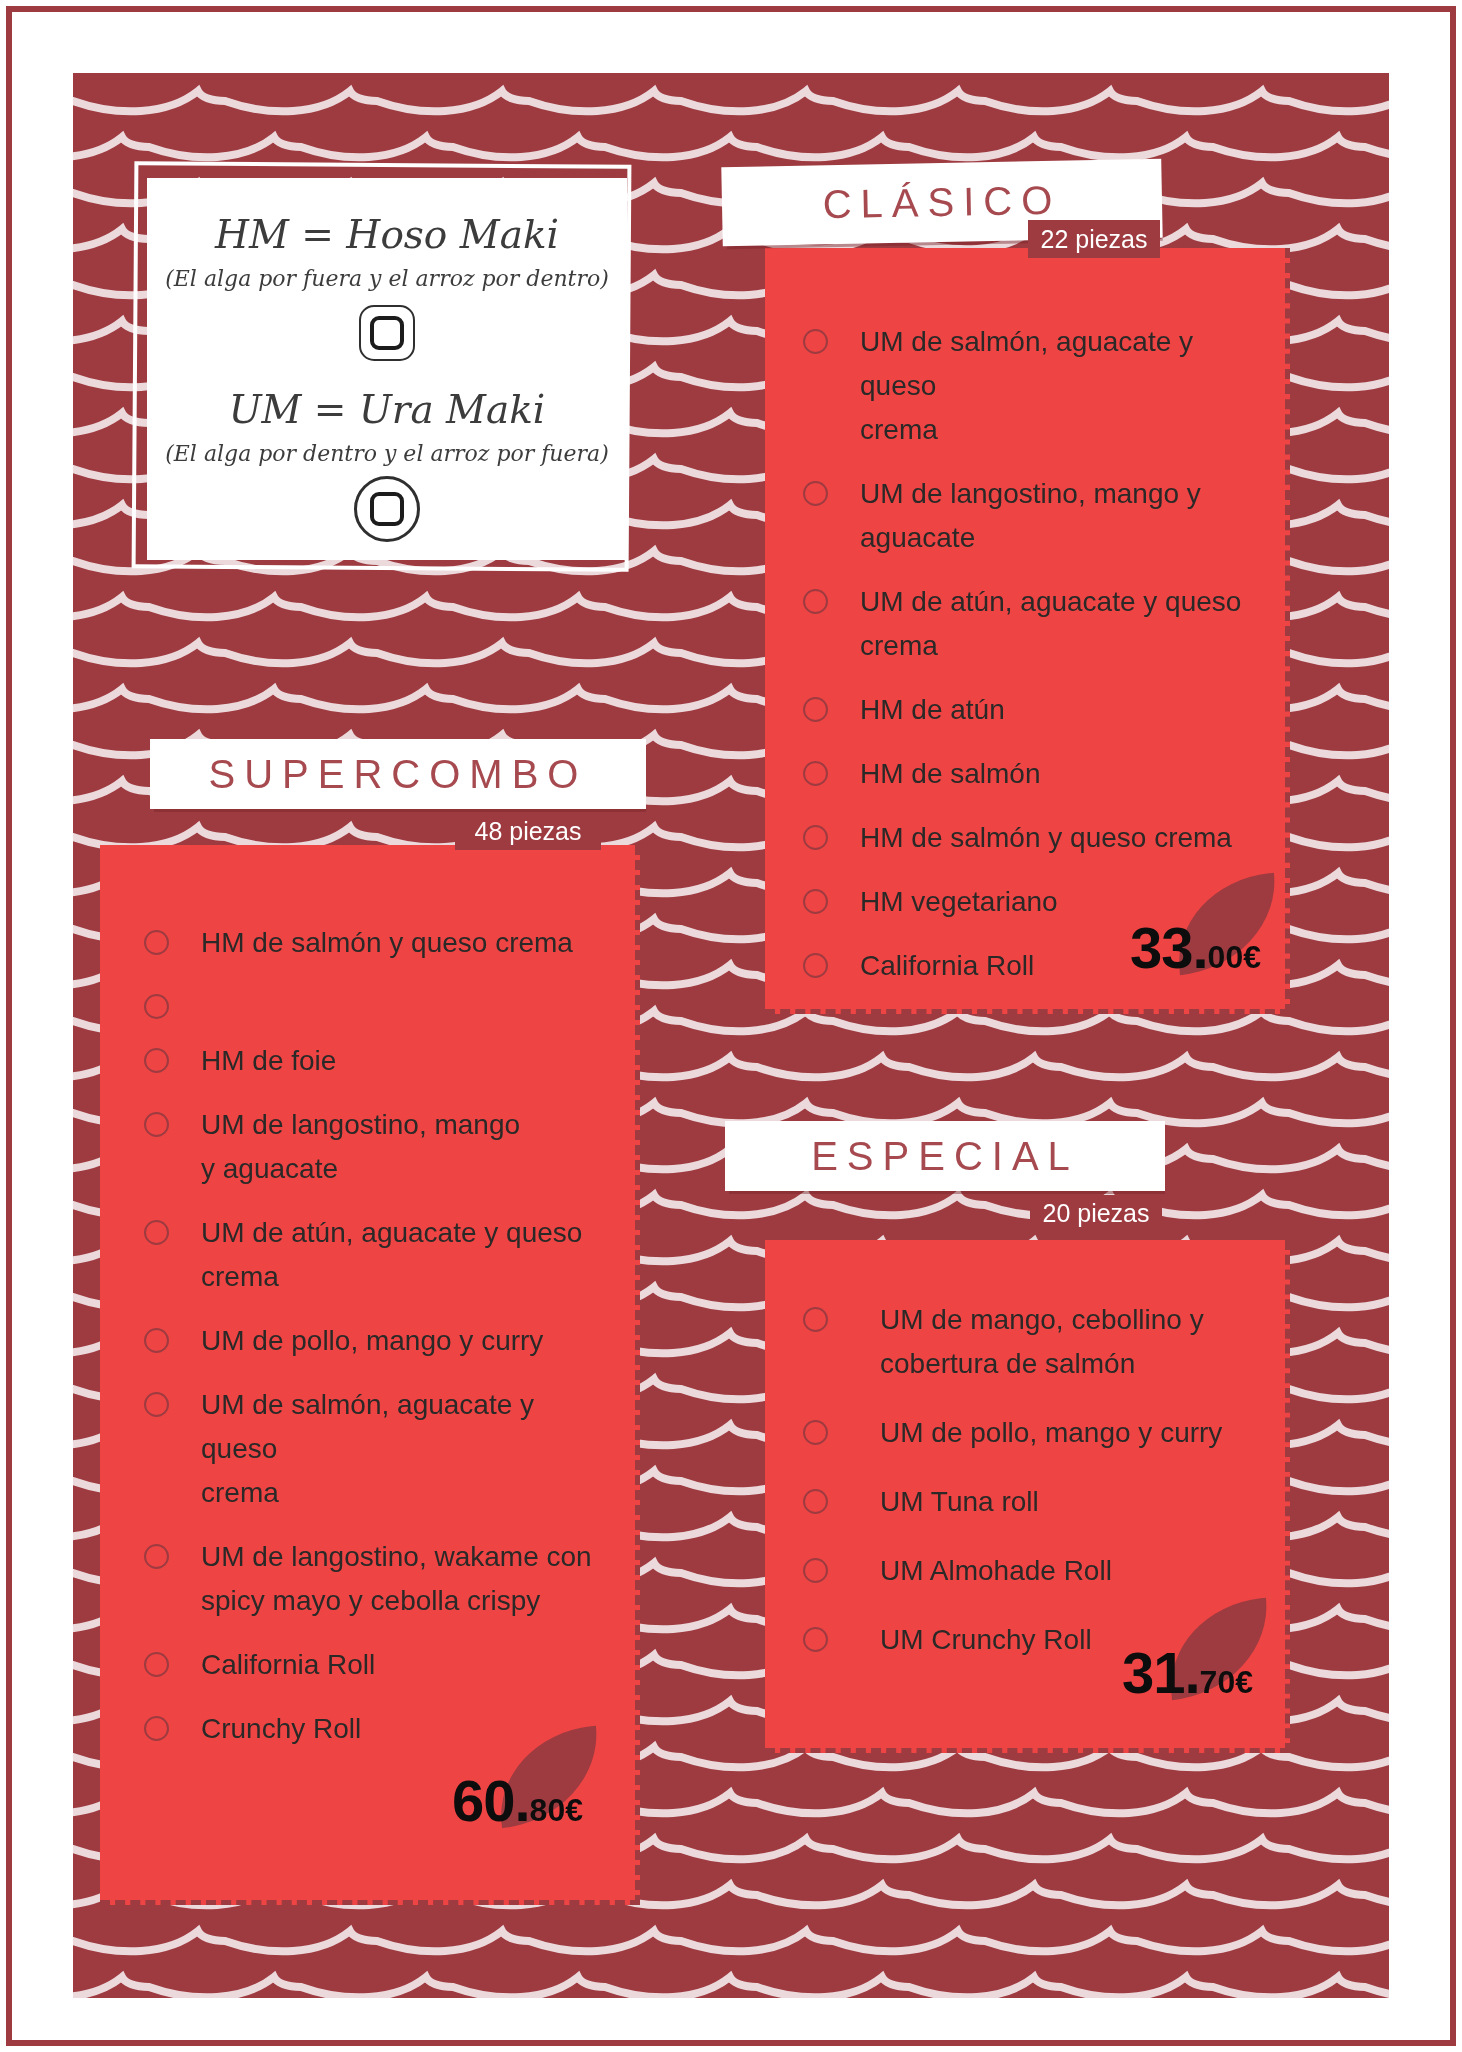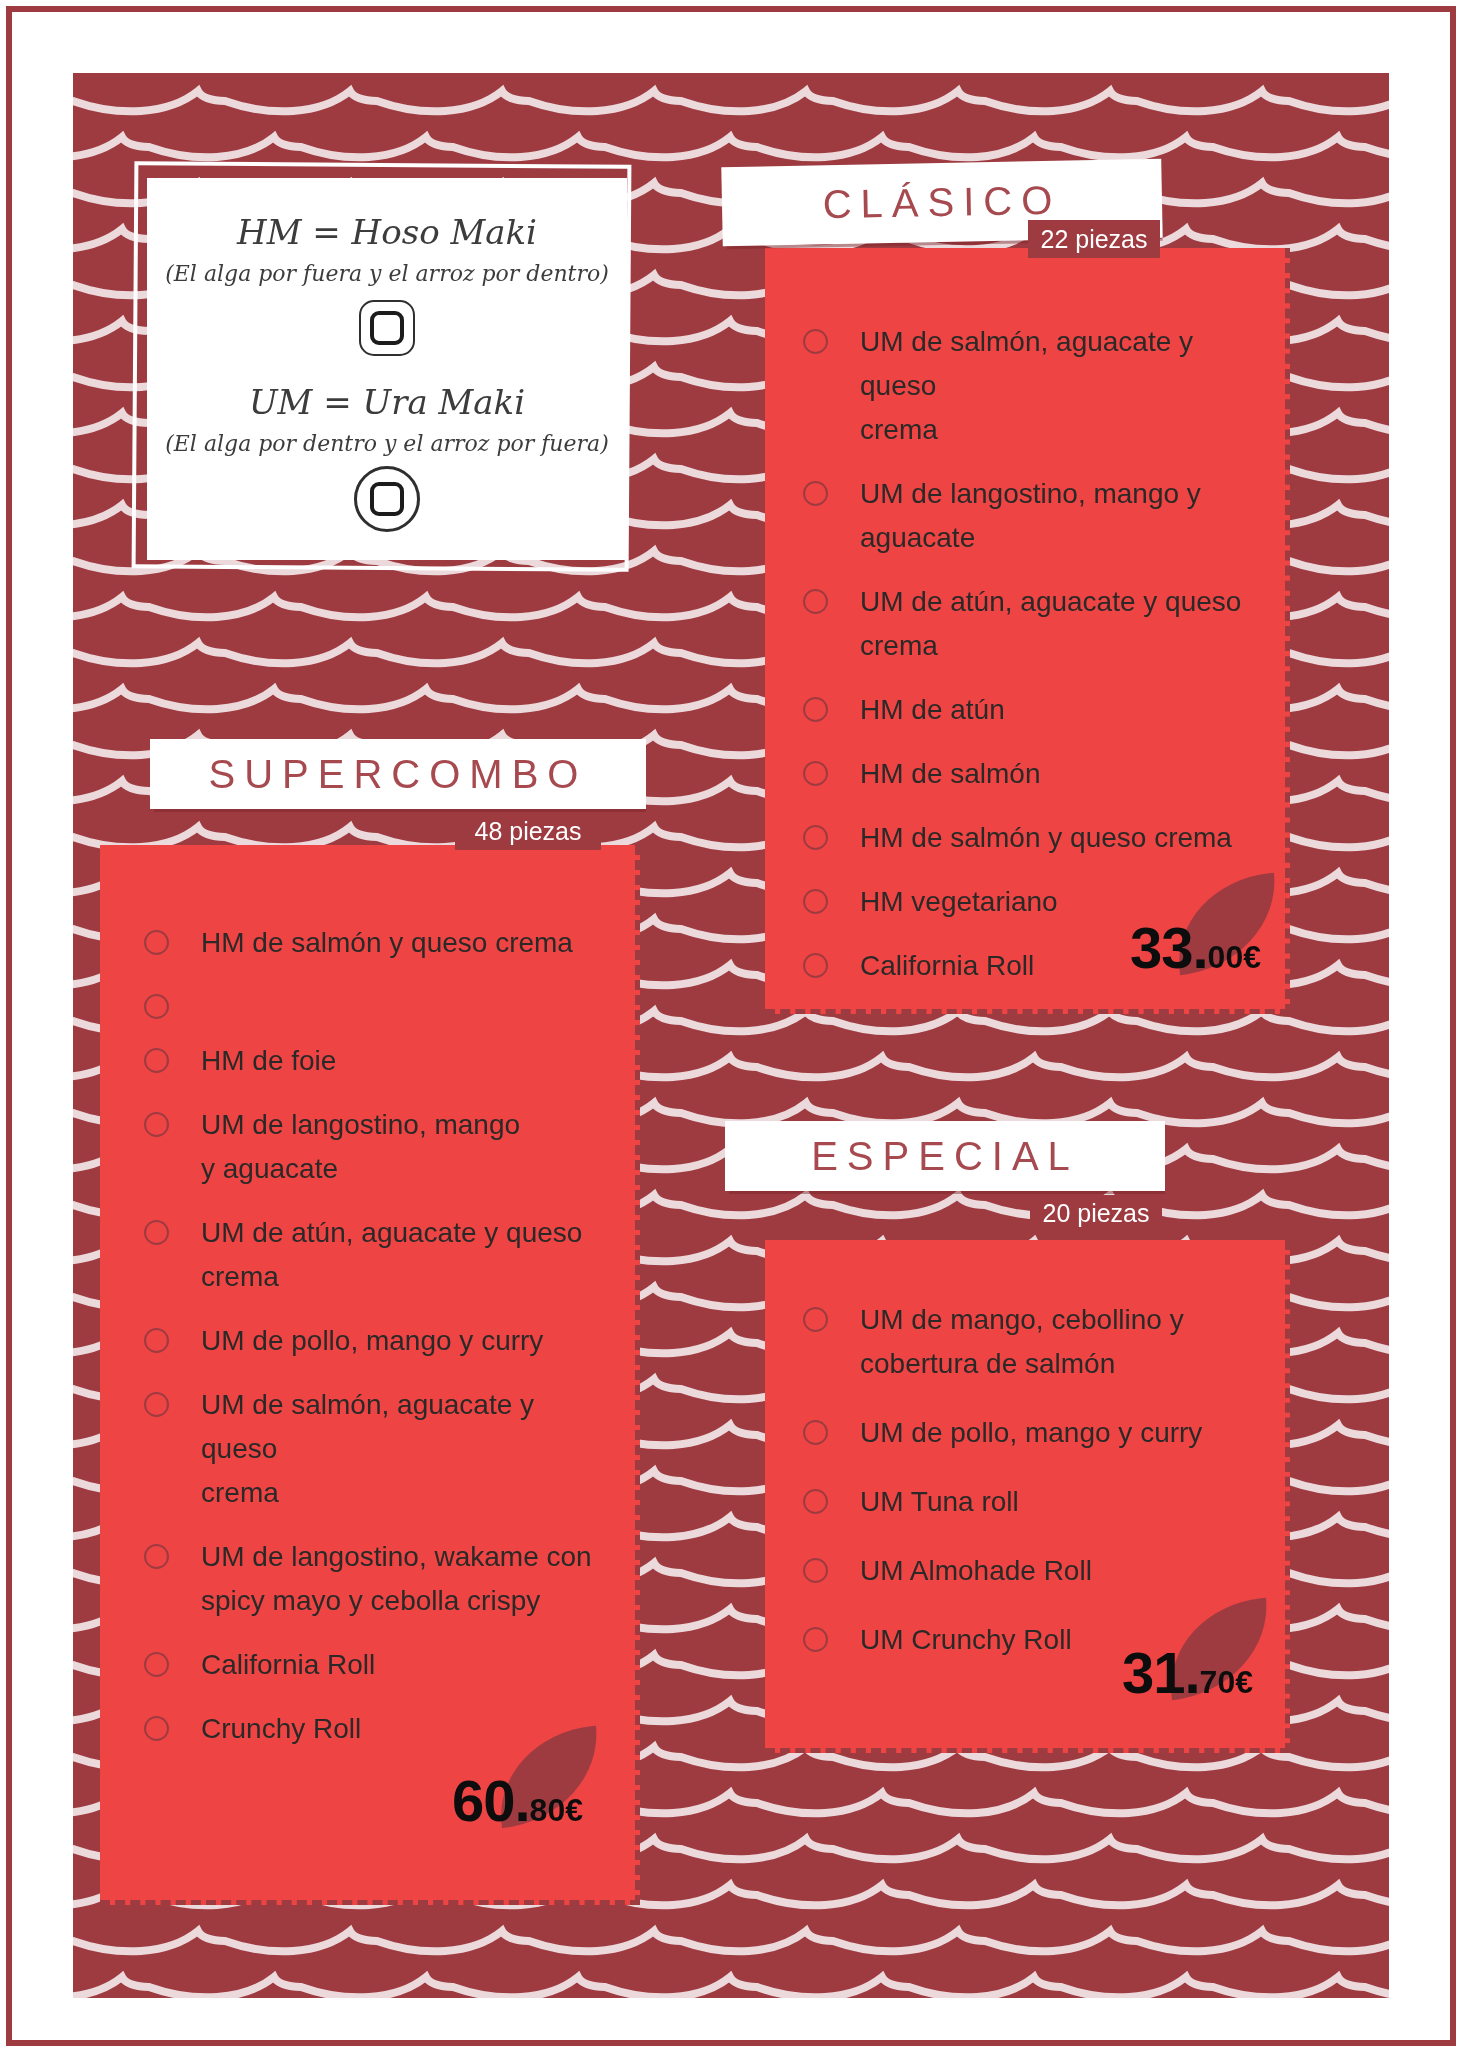--- a/index.html
+++ b/index.html
@@ -11,21 +11,21 @@
     font-family:"Liberation Sans", sans-serif;overflow:hidden;
   }
   .frame{position:absolute;inset:6px;border:6px solid var(--red);pointer-events:none;z-index:10;}
   .panel{position:absolute;left:73px;top:73px;width:1316px;height:1925px;background:var(--red);overflow:hidden;z-index:1;}
   .waves{position:absolute;left:0;top:0;}
   .waves path{stroke:var(--pink-wave);stroke-width:8;fill:none;stroke-linecap:round;}
 
   
   .legend-outline{position:absolute;left:133px;top:163px;width:489px;height:399px;border:4px solid #fff;transform:rotate(.4deg);z-index:2;}
   .legend-box{position:absolute;left:147px;top:178px;width:480px;height:382px;background:#fff;z-index:3;text-align:center;box-sizing:border-box;padding-top:34px;}
-  .legend-title{font-family:"DejaVu Serif", serif;font-style:italic;font-size:34px;color:#3c3c3c;}
+  .legend-title{font-family:"DejaVu Serif", serif;font-style:italic;font-size:39px;color:#3c3c3c;}
   .legend-cap{font-family:"DejaVu Serif", serif;font-style:italic;font-size:22px;color:#3c3c3c;margin-top:9px;}
   .maki-outer-sq{width:52px;height:52px;border:2px solid #2f2f2f;border-radius:15px;display:flex;align-items:center;justify-content:center;margin:14px auto 0;}
   .maki-outer-ci{width:60px;height:60px;border:3px solid #2f2f2f;border-radius:50%;display:flex;align-items:center;justify-content:center;margin:10px auto 0;}
   .maki-inner{width:26px;height:26px;border:4px solid #1c1c1c;border-radius:9px;}
   .legend-title.second{margin-top:26px;}
 
   
   .sec-header{position:absolute;background:#fff;display:flex;align-items:center;justify-content:center;z-index:4;box-shadow:2px 5px 0 -2px rgba(120,37,42,.45);}
   .sec-title{color:var(--red-light);font-size:40px;letter-spacing:9px;white-space:nowrap;}
   .badge{position:absolute;background:var(--red);color:#fff;font-size:25px;display:flex;align-items:center;justify-content:center;z-index:5;white-space:nowrap;}
@@ -50,21 +50,21 @@
   #clasico-price{right:24px;bottom:28px;}
 
   #supercombo-header{left:150px;top:739px;width:496px;height:70px;}
   #supercombo-badge{left:455px;top:812px;width:146px;height:38px;}
   #supercombo-card{left:100px;top:845px;width:540px;height:1060px;padding:76px 24px 0 44px;}
   #supercombo-price{right:52px;bottom:66px;}
 
   #especial-header{left:725px;top:1121px;width:440px;height:70px;}
   #especial-badge{left:1030px;top:1195px;width:132px;height:36px;}
   #especial-card{left:765px;top:1240px;width:525px;height:513px;padding:58px 24px 0 38px;}
-  #especial-card li.item{margin-bottom:25px;}
+  #especial-card li.item{margin-bottom:25px;gap:20px;}
   #especial-price{right:32px;bottom:42px;}
 </style>
 </head>
 <body>
 
 <div class="frame"></div>
 
 <div class="panel">
   <svg id="waves" class="waves" width="1316" height="1925" viewBox="0 0 1316 1925">
       <path d="M -152 28 c 45,16 95,14 125,-10 c 3,6 13,10 27,10 c 45,16 95,14 125,-10 c 3,6 13,10 27,10 c 45,16 95,14 125,-10 c 3,6 13,10 27,10 c 45,16 95,14 125,-10 c 3,6 13,10 27,10 c 45,16 95,14 125,-10 c 3,6 13,10 27,10 c 45,16 95,14 125,-10 c 3,6 13,10 27,10 c 45,16 95,14 125,-10 c 3,6 13,10 27,10 c 45,16 95,14 125,-10 c 3,6 13,10 27,10 c 45,16 95,14 125,-10 c 3,6 13,10 27,10 c 45,16 95,14 125,-10 c 3,6 13,10 27,10 c 45,16 95,14 125,-10 c 3,6 13,10 27,10"></path>

